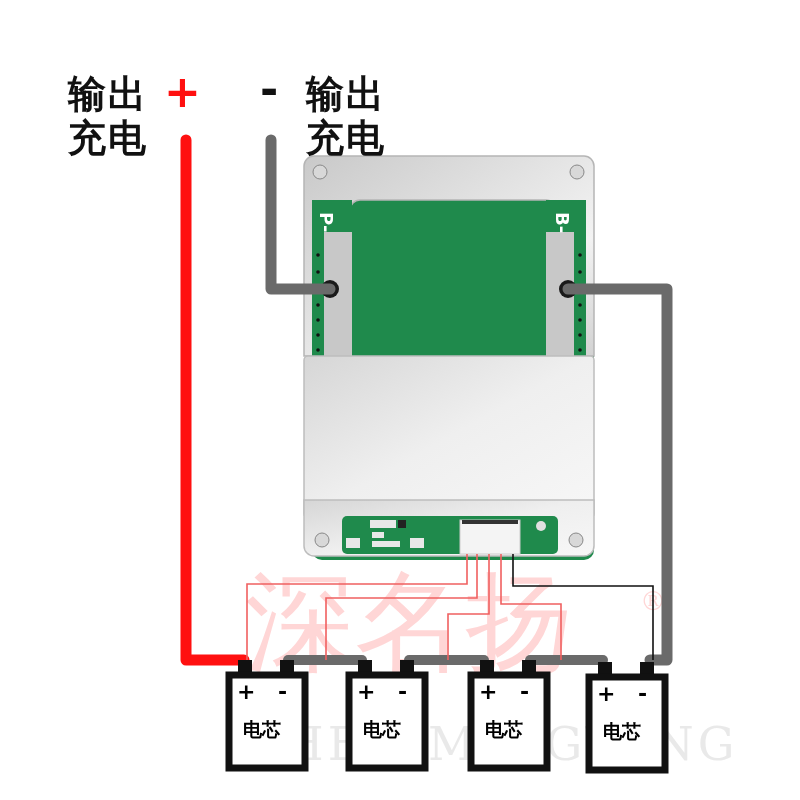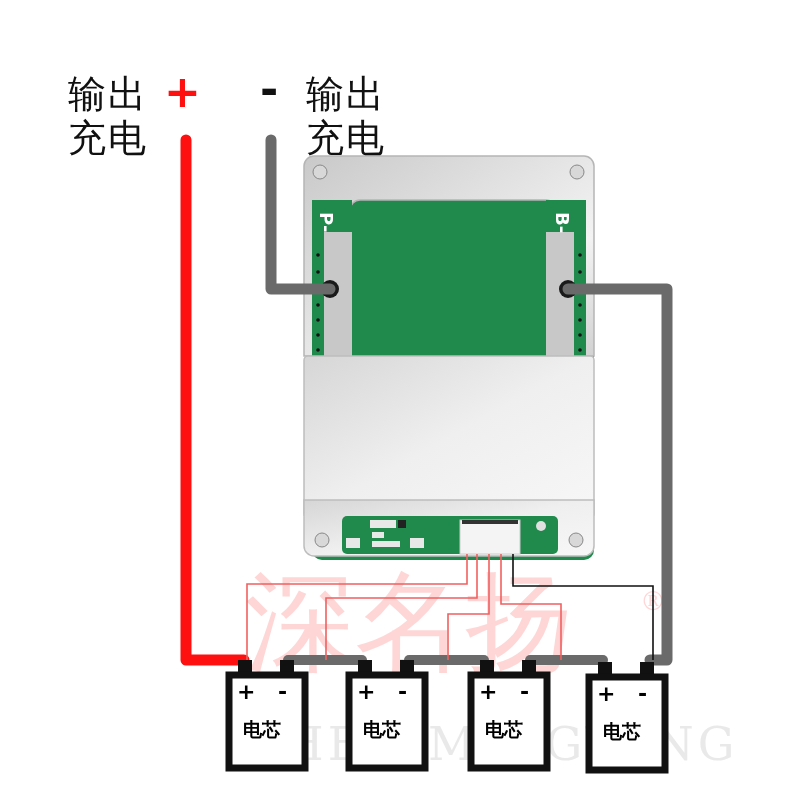--- a/index.html
+++ b/index.html
@@ -1,17 +1,17 @@
 <!DOCTYPE html>
 <html><head>
 <meta charset="utf-8">
 <style>
   html,body{margin:0;padding:0;background:#ffffff;}
   body{width:800px;height:800px;position:relative;overflow:hidden;font-family:"DejaVu Sans","Liberation Sans",sans-serif;}
-  .lbl{position:absolute;font-weight:normal;font-size:38px;color:#111;line-height:44px;letter-spacing:2px;font-family:"DejaVu Sans",sans-serif;text-align:right;}
+  .lbl{position:absolute;font-weight:bold;font-size:38px;color:#111;line-height:44px;letter-spacing:2px;font-family:"DejaVu Sans",sans-serif;text-align:right;}
   .sign{position:absolute;font-weight:bold;font-size:44px;line-height:44px;font-family:"DejaVu Sans",sans-serif;}
   #diagram{position:absolute;left:0;top:0;}
   .cell-text{font-weight:bold;font-family:"DejaVu Sans",sans-serif;}
   .wm{font-family:"DejaVu Serif",serif;}
 </style>
 </head>
 <body>
 
 <svg id="diagram" width="800" height="800" viewBox="0 0 800 800">
   <defs>

